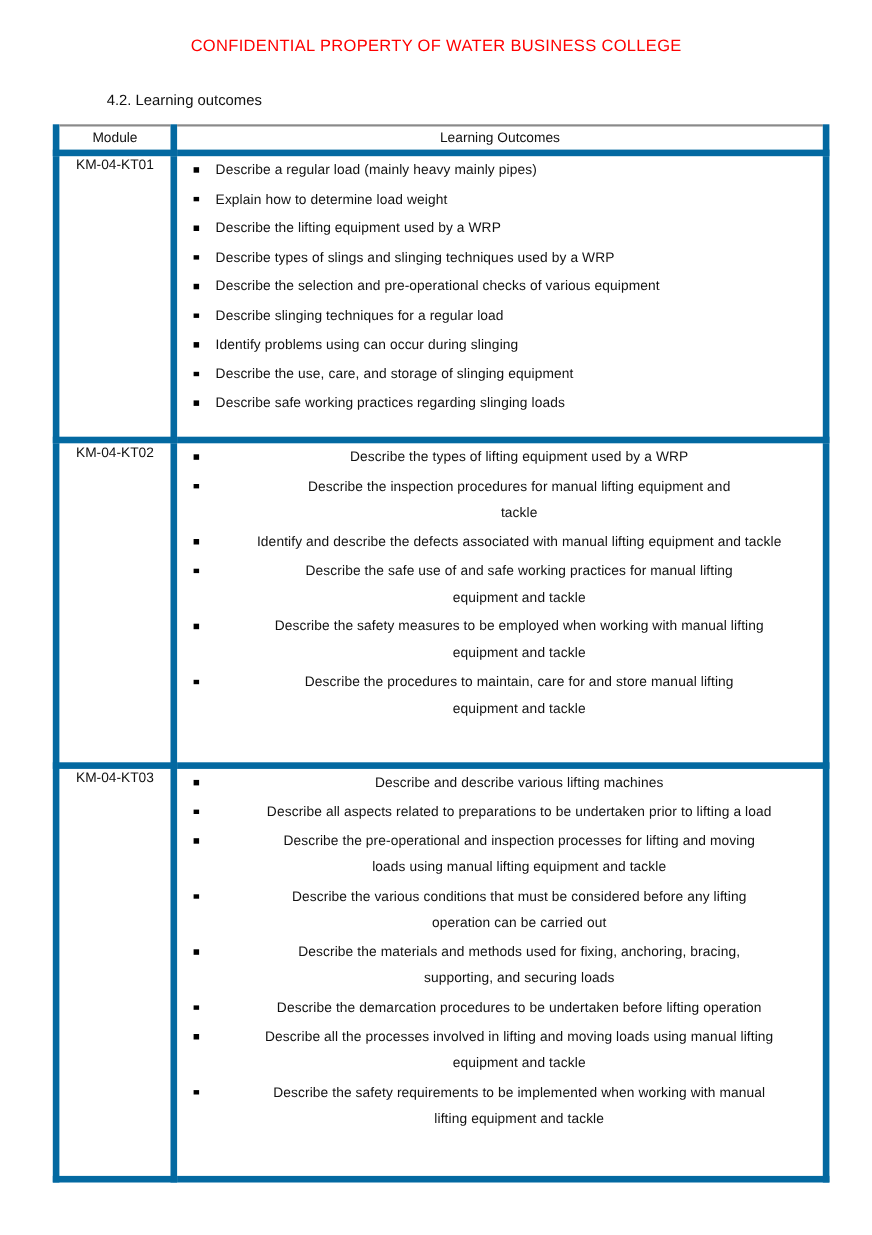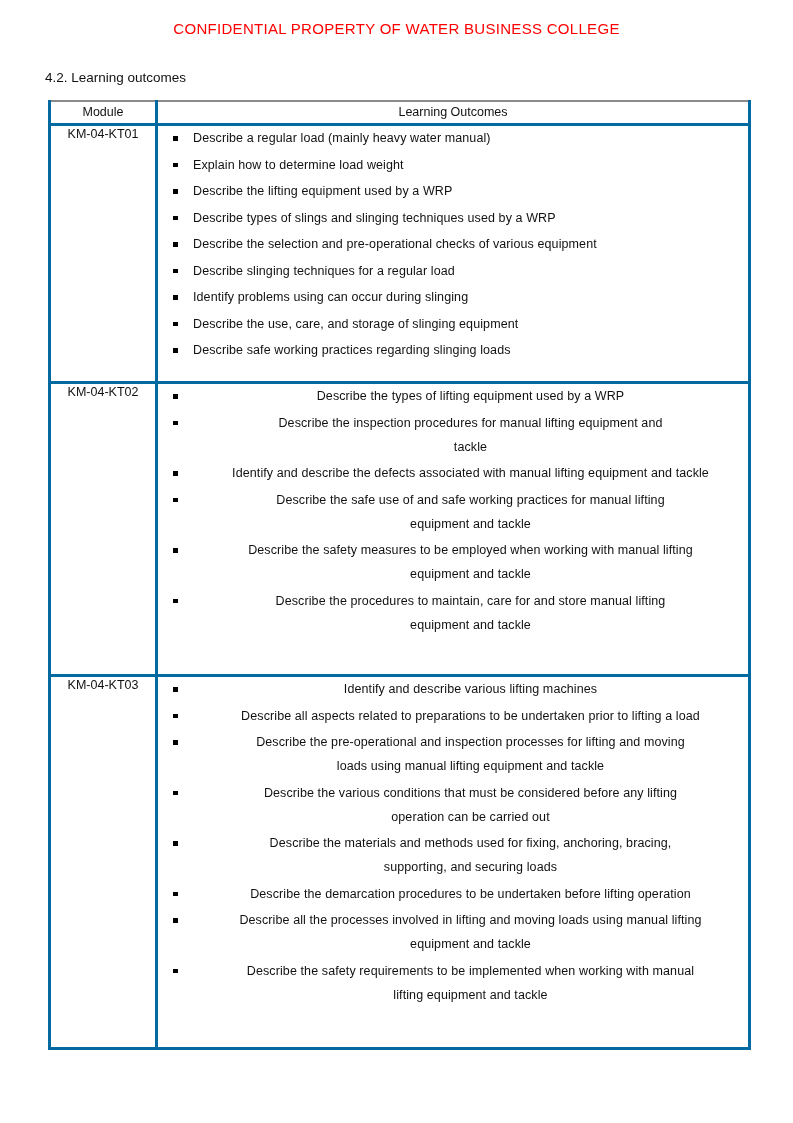--- a/index.html
+++ b/index.html
@@ -9,51 +9,51 @@
   }
   body {
     width: 793px;
     height: 1123px;
     font-family: "Liberation Sans", "DejaVu Sans", sans-serif;
     color: #111111;
     position: relative;
     overflow: hidden;
   }
   .page {
-    padding-top: 19px;
+    padding-top: 32px;
   }
   .confidential {
     text-align: center;
     color: #ff0000;
     font-size: 15px;
     line-height: 20px;
     letter-spacing: 0.3px;
     white-space: nowrap;
   }
   .section-heading {
     margin-top: 30px;
-    margin-left: 45px;
+    margin-left: 97px;
     font-size: 13.5px;
     line-height: 18px;
     color: #111111;
   }
   table.outcomes {
     border-collapse: collapse;
     table-layout: fixed;
     width: 700px;
     margin-left: 48px;
     margin-top: 13px;
     font-size: 12.5px;
     color: #111111;
   }
   table.outcomes col.module-col { width: 107px; }
   table.outcomes col.outcomes-col { width: 593px; }
   table.outcomes th,
   table.outcomes td {
-    border: 3px solid #0369a1;
+    border: 6px solid #0369a1;
     vertical-align: top;
     padding: 0;
   }
   table.outcomes thead th {
     border-top: 2px solid #8a8a8a;
     font-weight: normal;
     font-size: 12.5px;
     height: 21px;
     line-height: 21px;
     padding: 0 2px;
@@ -124,21 +124,21 @@
         <th>Learning Outcomes</th>
       </tr>
     </thead>
     <tbody id="outcomes-tbody">
         <tr class="row-1">
           <td class="module-cell">KM-04-KT01</td>
           <td class="outcomes-cell">
             <ul class="outcomes-list">
               <li>
                 <span class="bullet"></span>
-                <span class="outcome-text">Describe a regular load (mainly heavy water manual)</span>
+                <span class="outcome-text">Describe a regular load (mainly heavy mainly pipes)</span>
               </li>
               <li>
                 <span class="bullet"></span>
                 <span class="outcome-text">Explain how to determine load weight</span>
               </li>
               <li>
                 <span class="bullet"></span>
                 <span class="outcome-text">Describe the lifting equipment used by a WRP</span>
               </li>
               <li>
@@ -202,21 +202,21 @@
               </li>
             </ul>
           </td>
         </tr>
         <tr class="row-3">
           <td class="module-cell">KM-04-KT03</td>
           <td class="outcomes-cell">
             <ul class="outcomes-list">
               <li>
                 <span class="bullet"></span>
-                <span class="outcome-text">Identify and describe various lifting machines</span>
+                <span class="outcome-text">Describe and describe various lifting machines</span>
               </li>
               <li>
                 <span class="bullet"></span>
                 <span class="outcome-text">Describe all aspects related to preparations to be undertaken prior to lifting a load</span>
               </li>
               <li>
                 <span class="bullet"></span>
                 <span class="outcome-text">Describe the pre-operational and inspection processes for lifting and moving
 loads using manual lifting equipment and tackle</span>
               </li>

